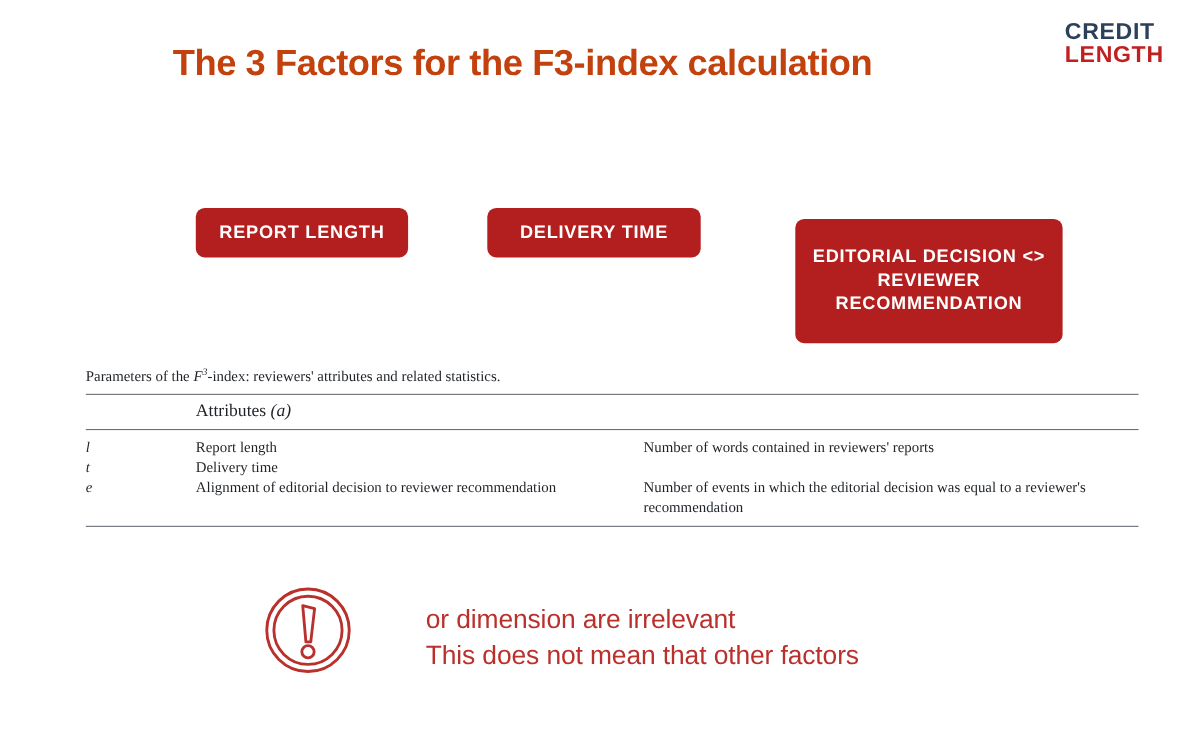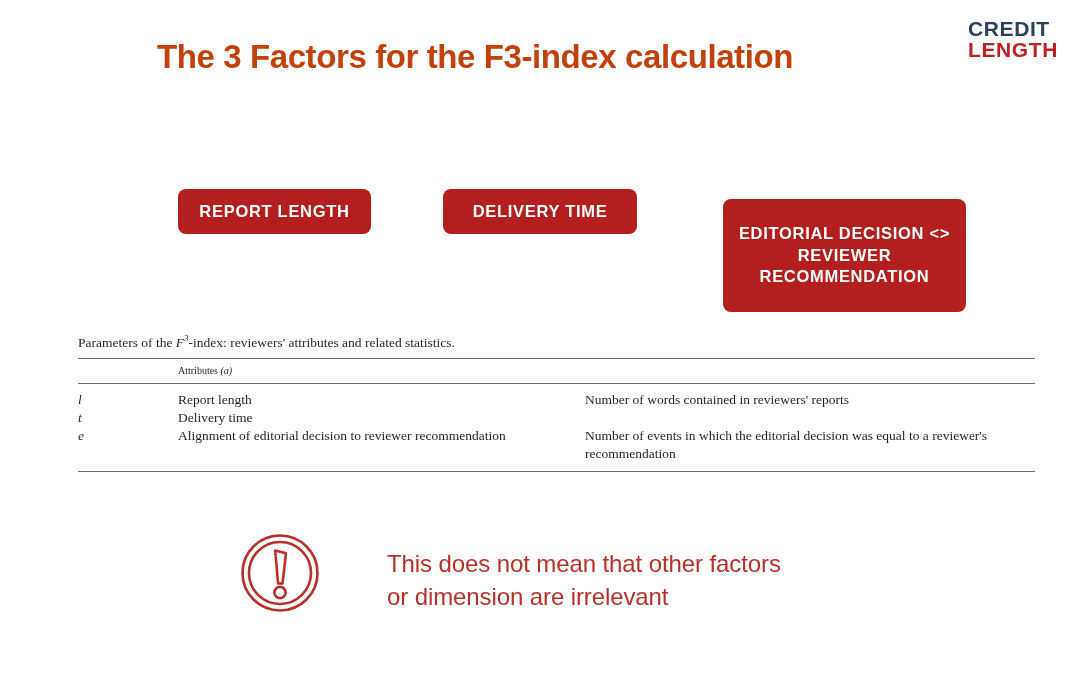--- a/index.html
+++ b/index.html
@@ -85,21 +85,21 @@
   }
   .table-caption sup { font-size: 9px; font-style: italic; }
   .table-caption i { font-style: italic; }
 
   .rule-top    { border-top: 1.3px solid #6a6f76; }
   .rule-mid    { border-top: 1px solid #6a6f76; }
   .rule-bottom { border-top: 1.3px solid #6a6f76; }
 
   .thead-row {
     display: flex;
-    font-size: 10px;
+    font-size: 16px;
     padding: 6px 0 7px 0;
   }
   .tbody {
     padding: 7px 0 8px 0;
   }
   .tbody-row {
     display: flex;
     font-size: 13.5px;
     line-height: 1.33;
   }
@@ -185,15 +185,15 @@
 <div class="warn-icon">
   <svg viewBox="0 0 80 80" width="80" height="80" aria-hidden="true">
     <circle cx="40" cy="40" r="37.5" fill="none" stroke="#B9302C" stroke-width="2.6"></circle>
     <circle cx="40" cy="40" r="31" fill="none" stroke="#B9302C" stroke-width="2.6"></circle>
     <path d="M35.2 17.5 L46.0 20.3 L42.5 50.5 L38.1 50.5 Z" fill="none" stroke="#B9302C" stroke-width="2.6" stroke-linejoin="round"></path>
     <circle cx="40" cy="59.5" r="5.6" fill="none" stroke="#B9302C" stroke-width="2.6"></circle>
   </svg>
 </div>
 
 <div class="warn-text">
+  <div>or dimension are irrelevant</div>
   <div>This does not mean that other factors</div>
-  <div>or dimension are irrelevant</div>
 </div>
 
 </body></html>

